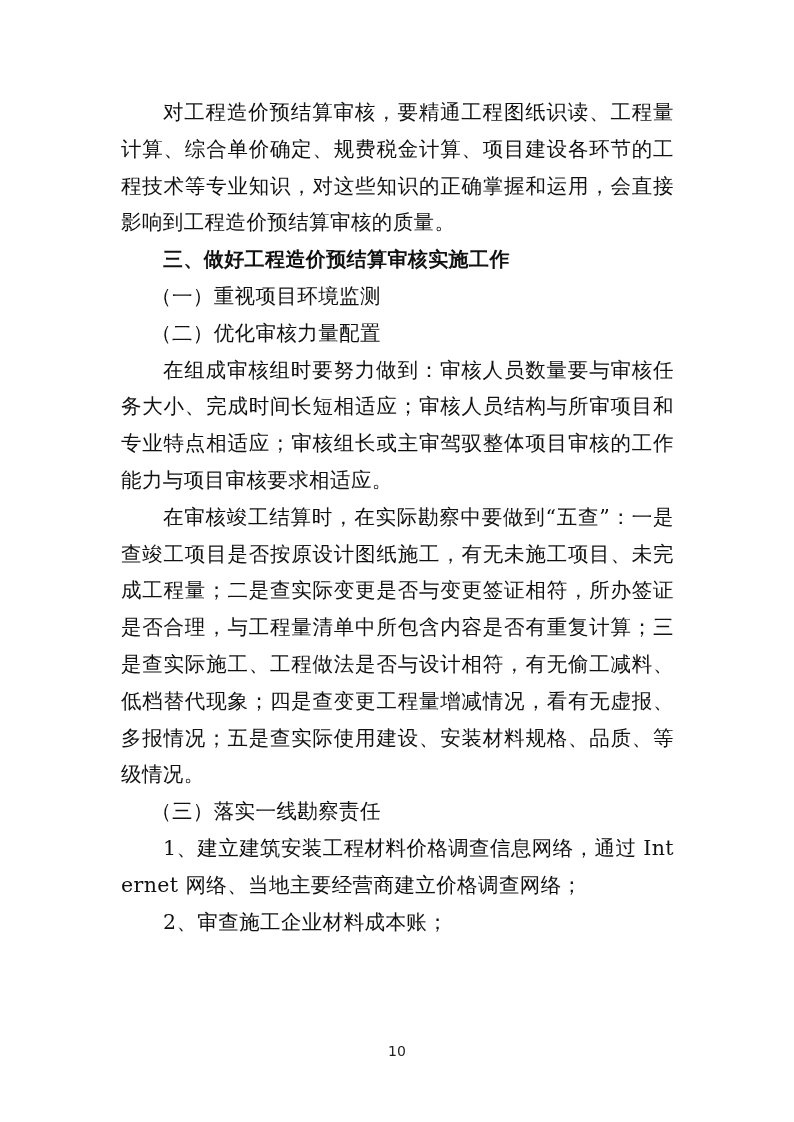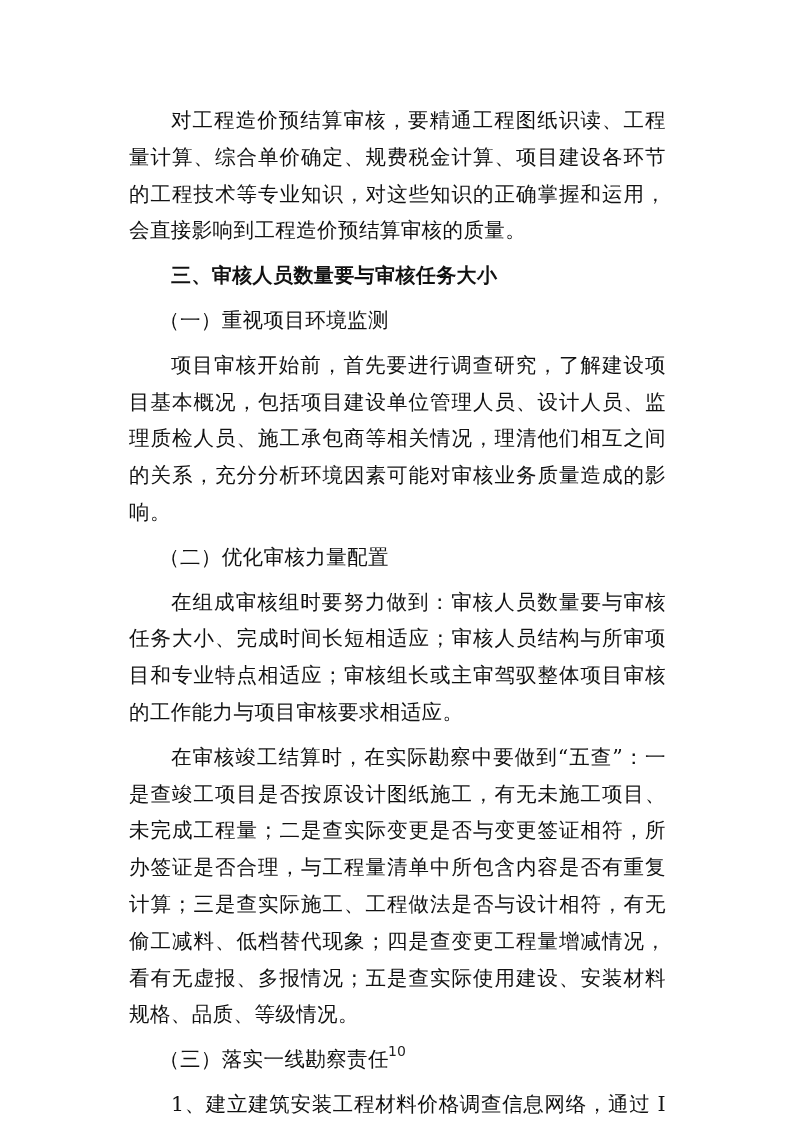--- a/index.html
+++ b/index.html
@@ -17,21 +17,21 @@
     }
     .page {
       position: absolute;
       left: 121px;
       top: 94px;
       width: 553px;
     }
     .para {
       font-size: 20.5px;
       line-height: 36.8px;
-      margin: 8px;
+      margin: 0;
       text-align: justify;
       text-justify: inter-character;
       letter-spacing: 0.4px;
       word-break: break-all;
     }
     .indent {
       text-indent: 42px;
     }
     .heading {
       font-weight: bold;
@@ -50,23 +50,22 @@
       font-family: "DejaVu Sans", "Liberation Sans", sans-serif;
       font-size: 14px;
       color: #222222;
     }
   </style>
 </head>
 <body>
 
 <div class="page">
   <p class="para indent">对工程造价预结算审核，要精通工程图纸识读、工程量计算、综合单价确定、规费税金计算、项目建设各环节的工程技术等专业知识，对这些知识的正确掌握和运用，会直接影响到工程造价预结算审核的质量。</p>
-  <p class="para indent heading">三、审核人员数量要与审核任务大小</p>
+  <p class="para indent heading">三、做好工程造价预结算审核实施工作</p>
   <p class="para subheading">（一）重视项目环境监测</p>
-  <p class="para indent">项目审核开始前，首先要进行调查研究，了解建设项目基本概况，包括项目建设单位管理人员、设计人员、监理质检人员、施工承包商等相关情况，理清他们相互之间的关系，充分分析环境因素可能对审核业务质量造成的影响。</p>
   <p class="para subheading">（二）优化审核力量配置</p>
   <p class="para indent">在组成审核组时要努力做到：审核人员数量要与审核任务大小、完成时间长短相适应；审核人员结构与所审项目和专业特点相适应；审核组长或主审驾驭整体项目审核的工作能力与项目审核要求相适应。</p>
   <p class="para indent">在审核竣工结算时，在实际勘察中要做到“五查”：一是查竣工项目是否按原设计图纸施工，有无未施工项目、未完成工程量；二是查实际变更是否与变更签证相符，所办签证是否合理，与工程量清单中所包含内容是否有重复计算；三是查实际施工、工程做法是否与设计相符，有无偷工减料、低档替代现象；四是查变更工程量增减情况，看有无虚报、多报情况；五是查实际使用建设、安装材料规格、品质、等级情况。</p>
   <p class="para subheading">（三）落实一线勘察责任</p>
   <p class="para indent">1、建立建筑安装工程材料价格调查信息网络，通过 Internet 网络、当地主要经营商建立价格调查网络；</p>
   <p class="para indent">2、审查施工企业材料成本账；</p>
 </div>
 
 <div class="page-number">10</div>
 

